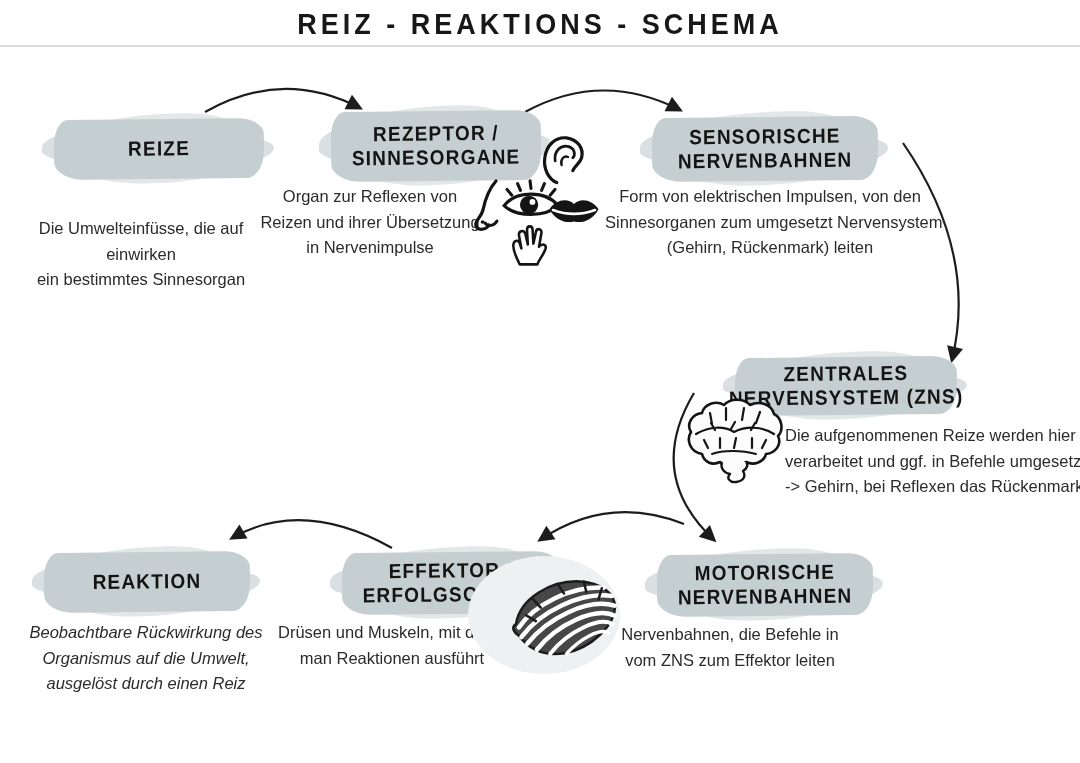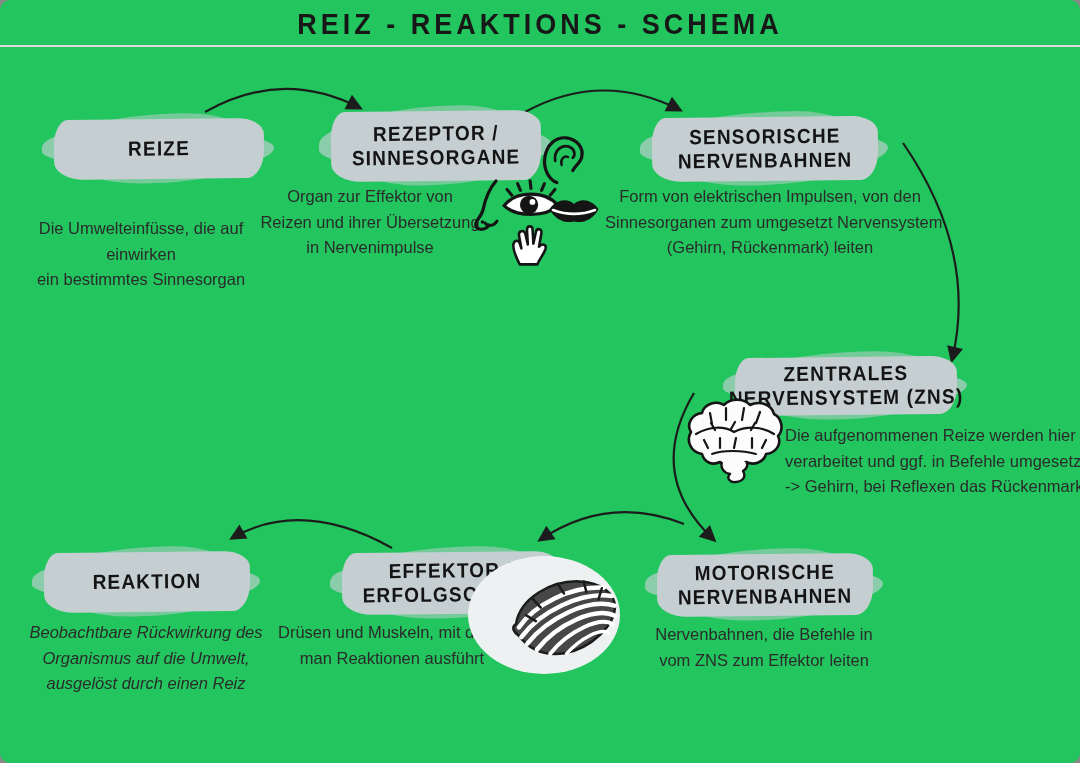--- a/index.html
+++ b/index.html
@@ -3,22 +3,22 @@
 <meta charset="utf-8">
 <style>
   :root{
     --hl:#c5cfd2;
     --ink:#1c1c1c;
     --desc:#2b2b2b;
   }
   *{margin:0;padding:0;box-sizing:border-box;}
   body{background:#888;font-family:"Liberation Sans",sans-serif;}
   .canvas{
-    position:relative;width:1080px;height:763px;background:#22c55e;
-    overflow:hidden;margin:0 auto;color:var(--ink);border-radius:10px;
+    position:relative;width:1080px;height:763px;background:#ffffff;
+    overflow:hidden;margin:0 auto;color:var(--ink);
   }
   
   .title{
     position:absolute;top:7px;left:0;width:100%;text-align:center;
     font-size:27px;letter-spacing:4px;font-weight:bold;color:#171717;
     transform:scaleY(1.12);transform-origin:top center;
   }
   .divider{
     position:absolute;top:45px;left:0;width:1080px;height:2px;background:#dcdcdc;
   }
@@ -91,21 +91,21 @@
     <div class="line">Die Umwelteinfüsse, die auf</div>
     <div class="line">einwirken</div>
     <div class="line">ein bestimmtes Sinnesorgan</div>
   </div>
 
   <div class="brush" style="left:331px;top:111px;width:210px;height:70px;">
     <div class="lbl">REZEPTOR /</div>
     <div class="lbl">SINNESORGANE</div>
   </div>
   <div class="desc" style="left:256px;top:184px;width:228px;">
-    <div class="line">Organ zur Effektor von</div>
+    <div class="line">Organ zur Reflexen von</div>
     <div class="line">Reizen und ihrer Übersetzung</div>
     <div class="line">in Nervenimpulse</div>
   </div>
 
   <svg class="icon" style="left:540px;top:132px;width:48px;height:58px;" viewBox="0 0 60 70">
     <path d="M21,62 C11,58 4,45 6,31 C8,15 19,5 33,6 C47,8 55,19 52,31 C50,38 44,40 41,47" fill="none" stroke="#141414" stroke-width="4" stroke-linecap="round"></path>
     <path d="M19,35 C17,23 26,14 36,17 C43,19 45,27 41,31" fill="none" stroke="#141414" stroke-width="3.4" stroke-linecap="round"></path>
     <path d="M27,40 C25,33 30,28 35,30" fill="none" stroke="#141414" stroke-width="3" stroke-linecap="round"></path>
   </svg>
   <svg class="icon" style="left:500px;top:176px;width:62px;height:46px;" viewBox="0 0 64 48">
@@ -151,21 +151,21 @@
   <div class="desc" style="left:785px;top:423px;width:288px;">
     <div class="line">Die aufgenommenen Reize werden hier</div>
     <div class="line">verarbeitet und ggf. in Befehle umgesetzt</div>
     <div class="line">-&gt; Gehirn, bei Reflexen das Rückenmark</div>
   </div>
 
   <div class="brush" style="left:657px;top:554px;width:216px;height:62px;">
     <div class="lbl">MOTORISCHE</div>
     <div class="lbl">NERVENBAHNEN</div>
   </div>
-  <div class="desc" style="left:648px;top:622px;width:232px;">
+  <div class="desc" style="left:614px;top:622px;width:232px;">
     <div class="line">Nervenbahnen, die Befehle in</div>
     <div class="line">vom ZNS zum Effektor leiten</div>
   </div>
 
   <div class="brush" style="left:342px;top:552px;width:218px;height:62px;">
     <div class="lbl">EFFEKTOR /</div>
     <div class="lbl">ERFOLGSORGAN</div>
   </div>
   <div class="watermark-circle"></div>
   <svg class="icon" style="left:508px;top:576px;width:114px;height:84px;transform:rotate(-14deg);" viewBox="0 0 114 84">

